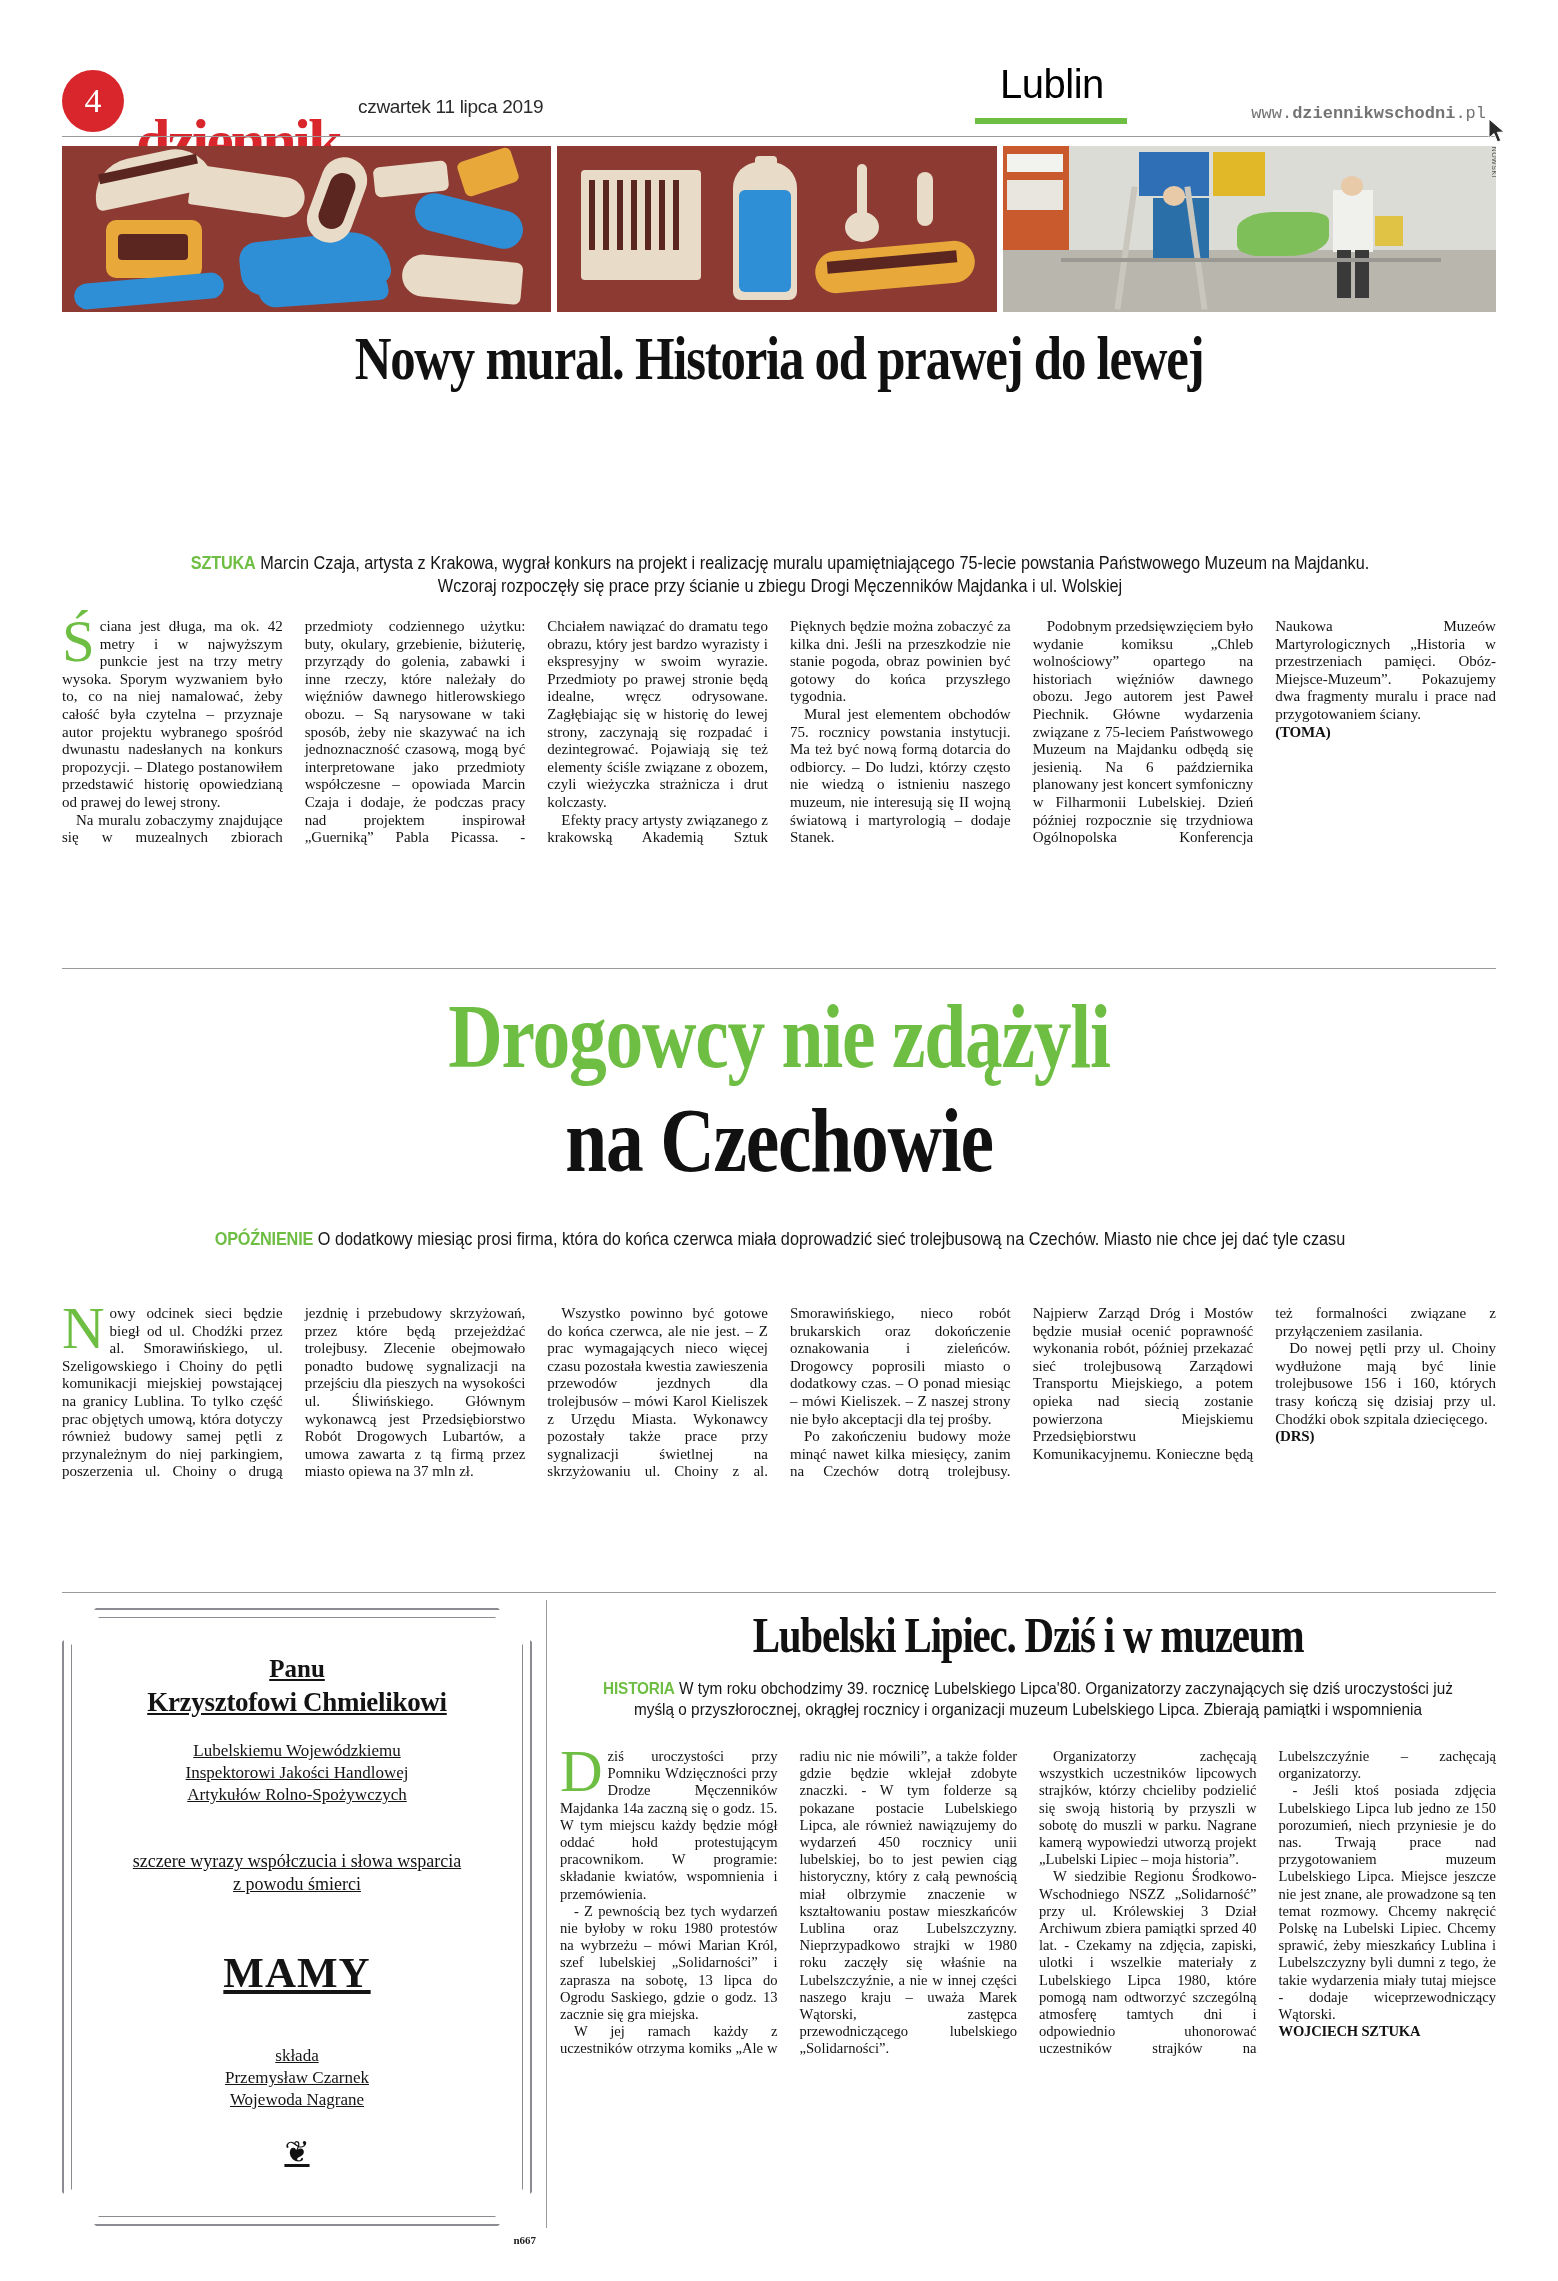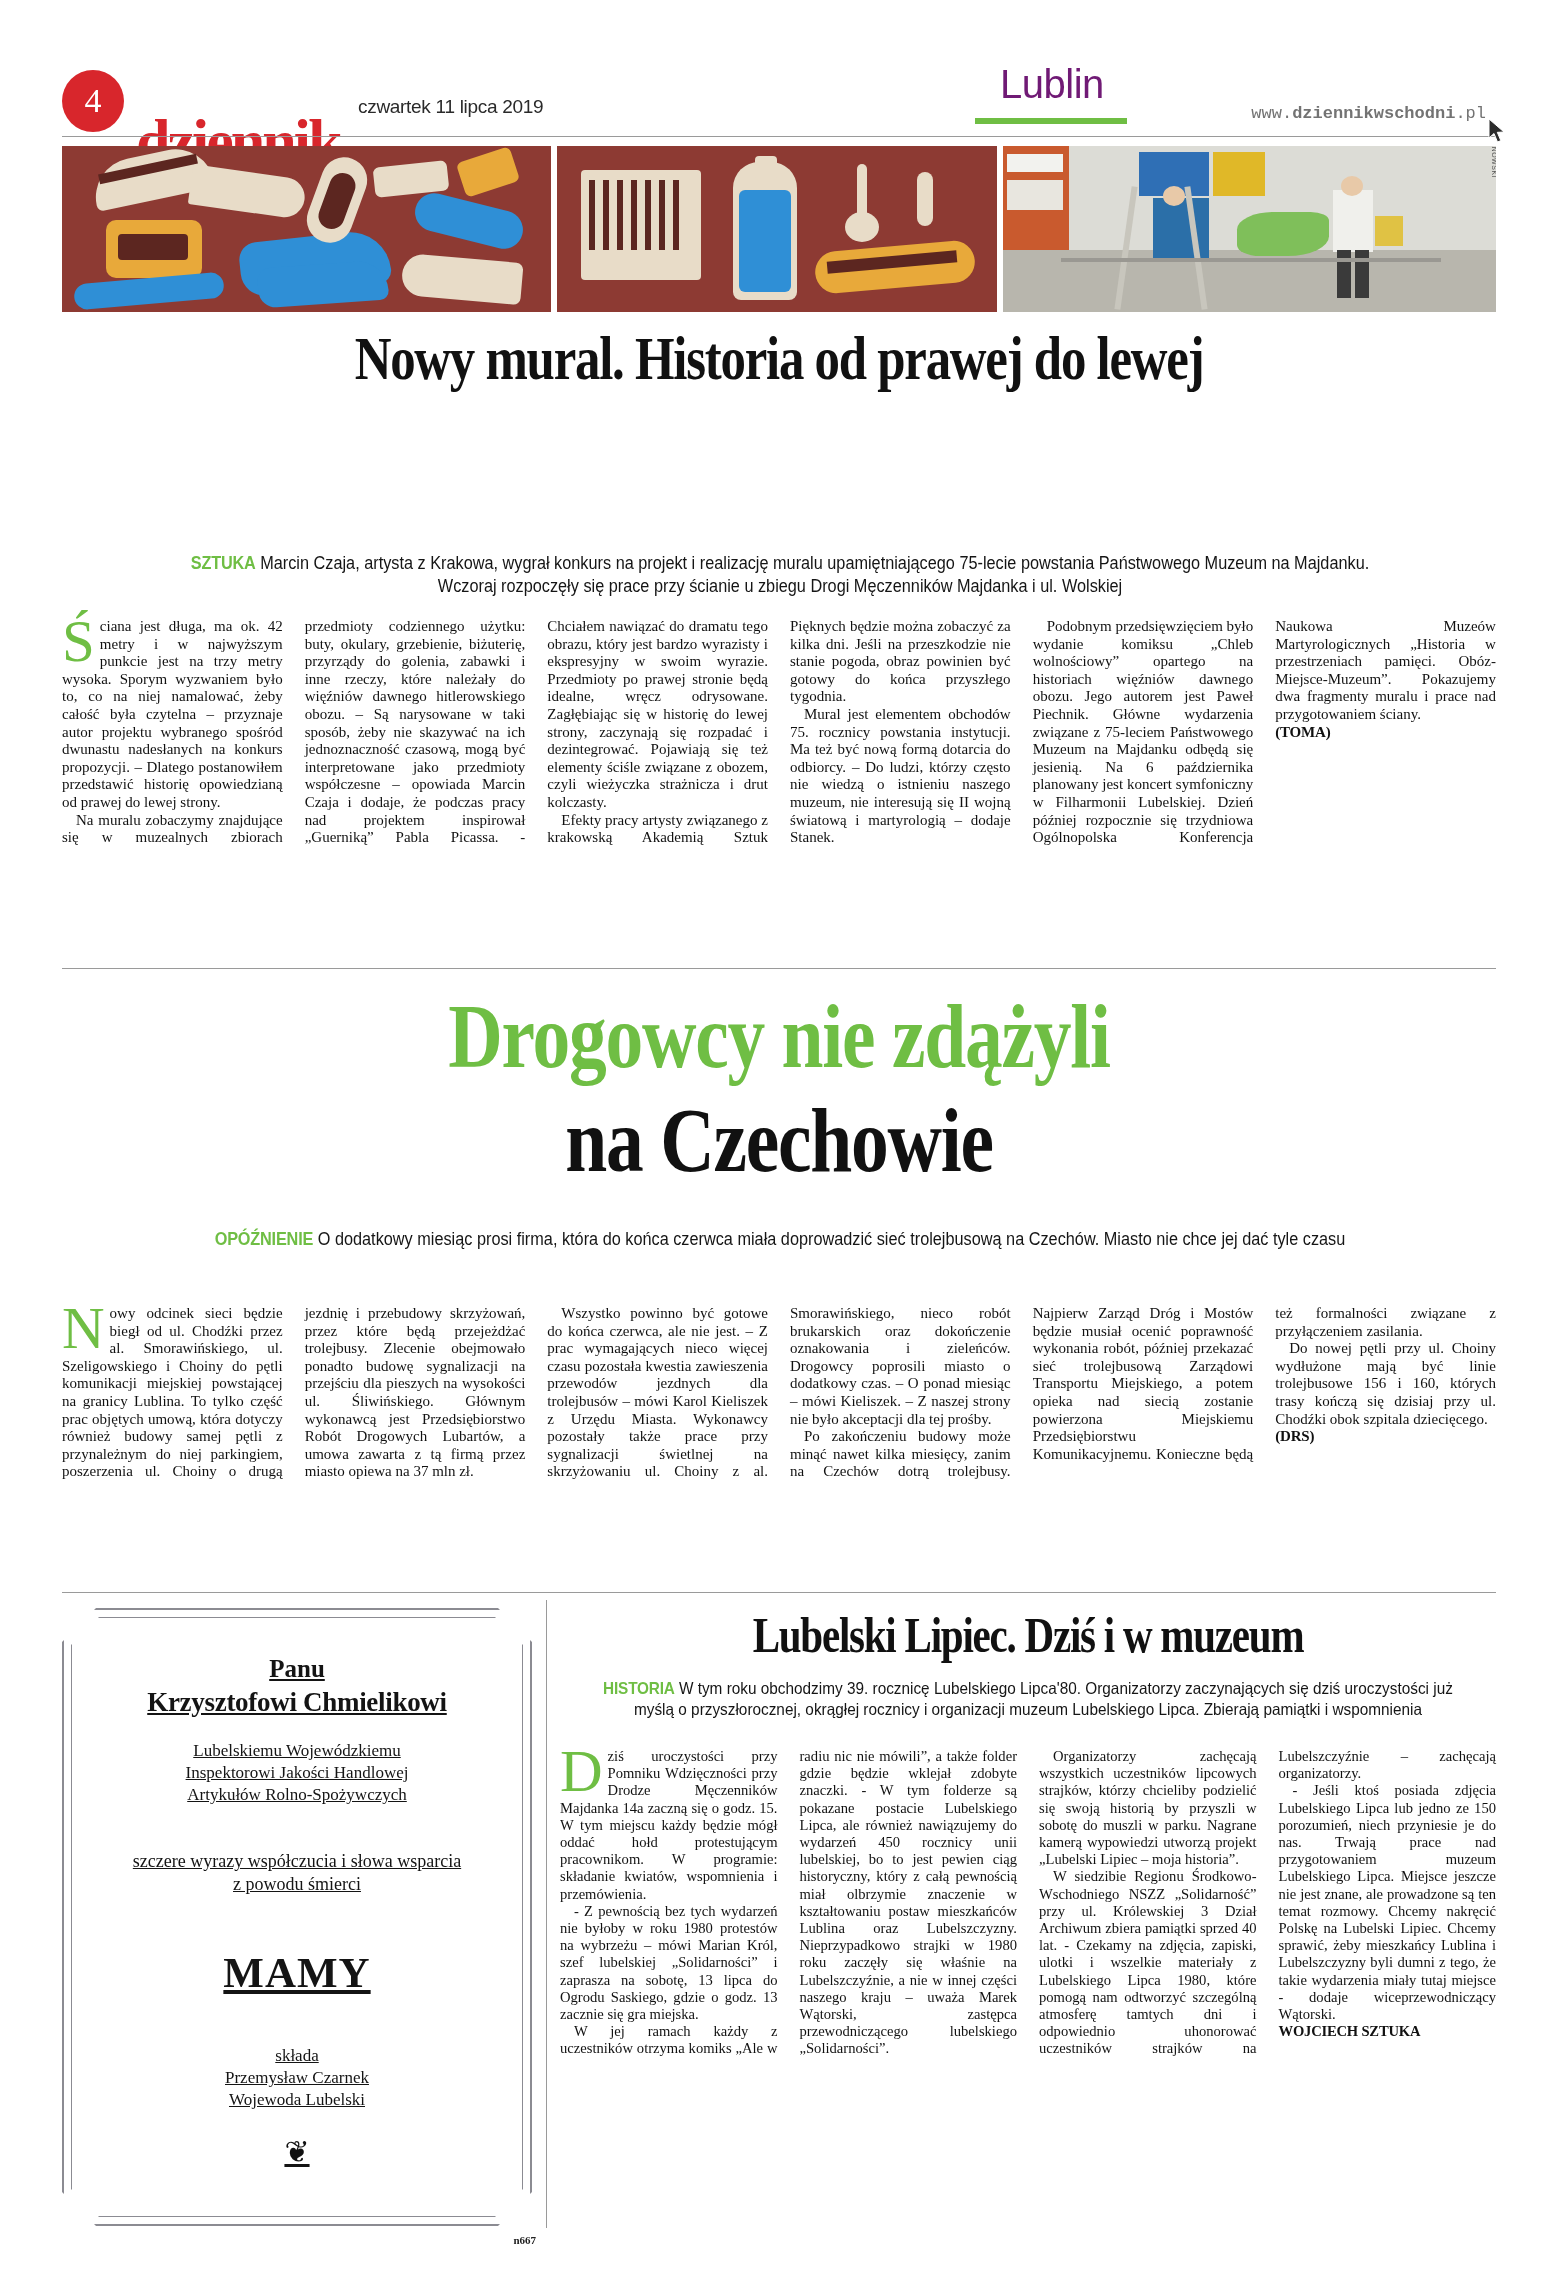--- a/index.html
+++ b/index.html
@@ -32,21 +32,21 @@
     padding:2px 5px 2px 6px;
   }
   .issue-date {
     position:absolute; left:296px; top:28px;
     font-family:"Liberation Sans", sans-serif; font-size:19px; color:#2a2a2a;
     letter-spacing:-0.3px;
   }
   .section-name {
     position:absolute; left:905px; top:-6px; width:170px; text-align:center;
     font-family:"Liberation Sans", sans-serif; font-weight:300; font-size:40px;
-    color:#701a75; letter-spacing:-0.5px;
+    color:#000000; letter-spacing:-0.5px;
   }
   .section-underline {
     position:absolute; left:913px; top:50px; width:152px; height:6px; background:#6fbe44;
   }
   .site-url {
     position:absolute; right:10px; top:36px;
     font-family:Liberation Mono, monospace; font-size:17px; color:#737373;
   }
   .site-url b { font-weight:bold; }
   .masthead-rule {
@@ -278,21 +278,21 @@
         <div>Artykułów Rolno-Spożywczych</div>
       </div>
       <div class="obit-words">
         <div>szczere wyrazy współczucia i słowa wsparcia</div>
         <div>z powodu śmierci</div>
       </div>
       <div class="obit-mamy">MAMY</div>
       <div class="obit-from">
         <div>składa</div>
         <div>Przemysław Czarnek</div>
-        <div>Wojewoda Lubelski</div>
+        <div>Wojewoda Nagrane</div>
       </div>
       <div class="obit-orn">❦</div>
     </div>
     <div class="obit-code">n667</div>
   </div>
 
   <div class="a3-vrule"></div>
 
   <div class="a3-head hl-serif" style="text-align:center;">Lubelski Lipiec. Dziś i w muzeum</div>
 

